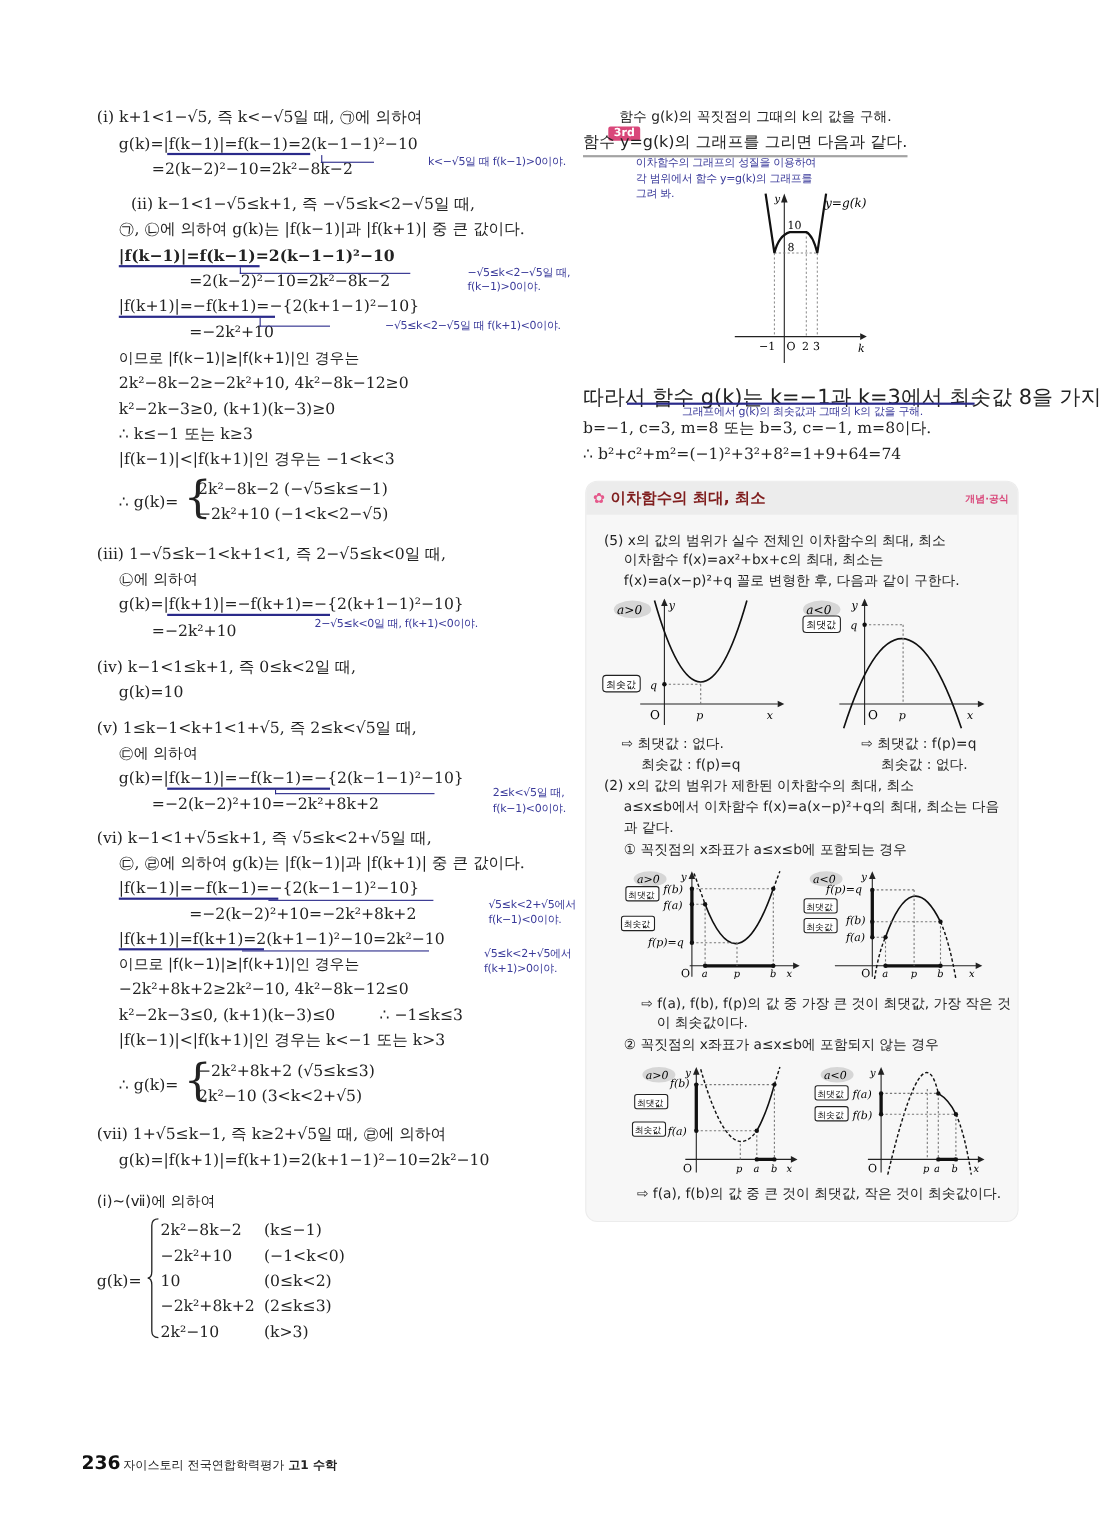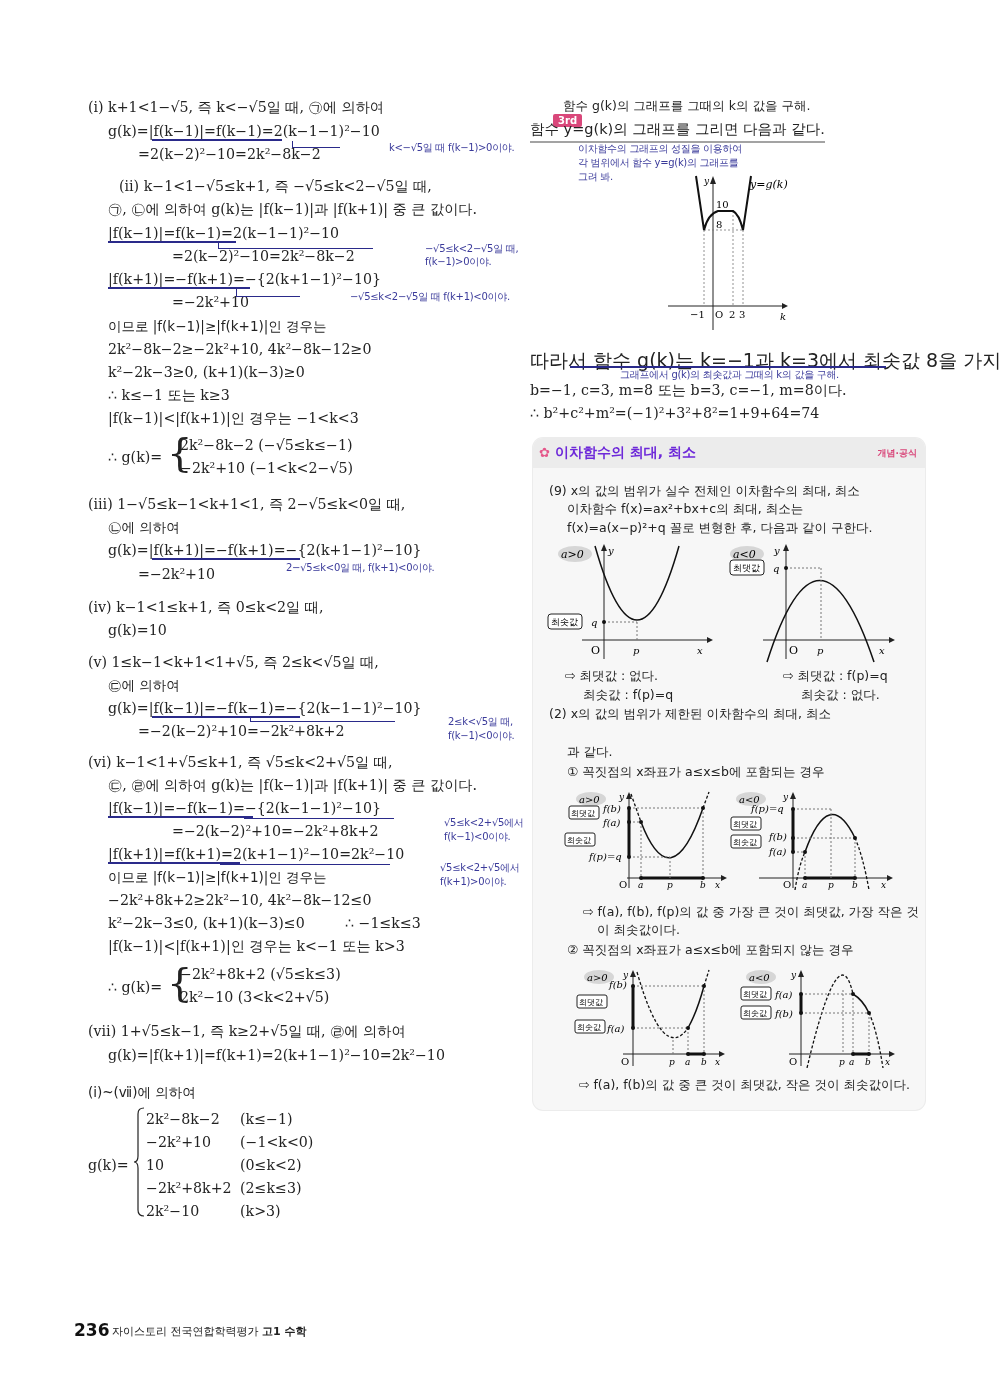--- a/index.html
+++ b/index.html
@@ -5,21 +5,21 @@
   html,body{margin:0;padding:0;background:#fff;}
   body{width:1000px;height:1394px;position:relative;overflow:hidden;font-family:"DejaVu Serif","Liberation Serif",serif;color:#222;}
   .abs{position:absolute;white-space:nowrap;}
   .line{font-size:14.2px;line-height:18px;}
   .kr{font-family:"DejaVu Sans","Liberation Sans",sans-serif;}
   .note{font-family:"DejaVu Sans","Liberation Sans",sans-serif;color:#3a3a9a;font-size:10px;line-height:12px;letter-spacing:-0.3px;padding-left:48px;}
   .blue-line{position:absolute;background:#2a2a8a;}
   .badge{background:#d9477a;color:#fff;font-family:"DejaVu Sans","Liberation Sans",sans-serif;font-weight:bold;font-size:10px;padding:1px 5px;border-radius:2px;}
   .box{position:absolute;left:533px;top:438px;width:392px;height:672px;background:#f7f7f7;border-radius:10px;box-shadow:0 0 0 1px #ececec;}
   .box-head{position:absolute;left:0;top:0;width:392px;height:30px;background:#ececec;border-radius:10px 10px 0 0;}
-  .box-title{position:absolute;left:22px;top:6px;font-family:"DejaVu Sans","Liberation Sans",sans-serif;font-weight:bold;font-size:14px;color:#6d28d9;}
+  .box-title{position:absolute;left:22px;top:6px;font-family:"DejaVu Sans","Liberation Sans",sans-serif;font-weight:bold;font-size:14px;color:#7f1d1d;}
   .box-tag{position:absolute;right:8px;top:9px;font-family:"DejaVu Sans","Liberation Sans",sans-serif;font-size:9px;color:#d9477a;font-weight:bold;}
   .flower{position:absolute;left:6px;top:7px;color:#e5578a;font-size:13px;}
   .bx{font-size:12.5px;line-height:17px;}
   .footer-num{position:absolute;left:74px;top:1320px;font-family:"DejaVu Sans","Liberation Sans",sans-serif;font-weight:bold;font-size:17px;color:#111;}
   .footer-txt{position:absolute;left:112px;top:1324px;font-family:"DejaVu Sans","Liberation Sans",sans-serif;font-size:11px;color:#222;}
   .footer-txt b{font-weight:bold;}
   svg text{font-family:"DejaVu Serif","Liberation Serif",serif;}
   .brace{font-size:40px;line-height:40px;font-family:"DejaVu Serif",serif;}
   .lbl{font-family:"DejaVu Sans","Liberation Sans",sans-serif;}
 </style>
@@ -31,21 +31,21 @@
   <div class="abs line" style="left:88px;top:98px;">(ⅰ) k+1&lt;1−√5, 즉 k&lt;−√5일 때, ㉠에 의하여</div>
   <div class="abs line" style="left:108px;top:122px;">g(k)=|f(k−1)|=f(k−1)=2(k−1−1)²−10</div>
   <div class="blue-line" style="left:152px;top:139px;width:130px;height:2px;"></div>
   <div class="abs line" style="left:138px;top:145px;">=2(k−2)²−10=2k²−8k−2</div>
   <div class="blue-line" style="left:292px;top:141px;width:1px;height:7px;"></div>
   <div class="blue-line" style="left:292px;top:147px;width:48px;height:1px;"></div>
   <div class="abs note" style="left:341px;top:142px;">k&lt;−√5일 때 f(k−1)&gt;0이야.</div>
 
   <div class="abs line" style="left:88px;top:177px;margin-left:31px;">(ⅱ) k−1&lt;1−√5≤k+1, 즉 −√5≤k&lt;2−√5일 때,</div>
   <div class="abs line" style="left:108px;top:200px;">㉠, ㉡에 의하여 g(k)는 |f(k−1)|과 |f(k+1)| 중 큰 값이다.</div>
-  <div class="abs line" style="left:108px;top:224px;">|f(k−1)|=f(k−1)=2(k−1−1)²−10</div>
+  <div class="abs line" style="left:108px;top:224px;font-weight:bold;">|f(k−1)|=f(k−1)=2(k−1−1)²−10</div>
   <div class="blue-line" style="left:108px;top:241px;width:128px;height:2px;"></div>
   <div class="abs line" style="left:172px;top:247px;">=2(k−2)²−10=2k²−8k−2</div>
   <div class="blue-line" style="left:218px;top:243px;width:1px;height:6px;"></div>
   <div class="blue-line" style="left:218px;top:248px;width:155px;height:1px;"></div>
   <div class="abs note" style="left:377px;top:243px;">−√5≤k&lt;2−√5일 때,</div>
   <div class="abs note" style="left:377px;top:256px;">f(k−1)&gt;0이야.</div>
   <div class="abs line" style="left:108px;top:270px;">|f(k+1)|=−f(k+1)=−{2(k+1−1)²−10}</div>
   <div class="blue-line" style="left:108px;top:287px;width:142px;height:2px;"></div>
   <div class="abs line" style="left:172px;top:293px;">=−2k²+10</div>
   <div class="blue-line" style="left:236px;top:289px;width:1px;height:8px;"></div>
@@ -121,21 +121,21 @@
   <div class="abs line" style="left:146px;top:1179px;">−2k²+8k+2</div>
   <div class="abs line" style="left:240px;top:1179px;">(2≤k≤3)</div>
   <div class="abs line" style="left:146px;top:1202px;">2k²−10</div>
   <div class="abs line" style="left:240px;top:1202px;">(k&gt;3)</div>
 </div>
 
 <div>
   <div class="abs" style="left:529px;top:109px;padding-left:24px;">
     <span class="badge">3rd</span>
   </div>
-  <div class="abs kr" style="left:563px;top:98px;font-size:12.5px;">함수 g(k)의 그래프를 그때의 k의 값을 구해.</div>
+  <div class="abs kr" style="left:563px;top:98px;font-size:12.5px;">함수 g(k)의 꼭짓점의 그때의 k의 값을 구해.</div>
   <div class="abs kr" style="left:530px;top:120px;font-size:14.5px;padding-bottom:2px;border-bottom:2px solid #a3a3a3;">함수 y=g(k)의 그래프를 그리면 다음과 같다.</div>
   <div class="abs note" style="left:530px;top:143px;">이차함수의 그래프의 성질을 이용하여</div>
   <div class="abs note" style="left:530px;top:157px;">각 범위에서 함수 y=g(k)의 그래프를</div>
   <div class="abs note" style="left:530px;top:171px;">그려 봐.</div>
 
   <svg class="abs" style="left:660px;top:170px;" width="140" height="160">
     <line x1="8" y1="136" x2="122" y2="136" stroke="#222" stroke-width="1"></line>
     <polygon points="122,133 128,136 122,139" fill="#222"></polygon>
     <line x1="53" y1="160" x2="53" y2="10" stroke="#222" stroke-width="1"></line>
     <polygon points="50,14 53,6 56,14" fill="#222"></polygon>
@@ -164,21 +164,21 @@
   <div class="abs line" style="left:530px;top:404px;">∴ b²+c²+m²=(−1)²+3²+8²=1+9+64=74</div>
 </div>
 
 <div class="box">
   <div class="box-head">
     <span class="flower">✿</span>
     <span class="box-title">이차함수의 최대, 최소</span>
     <span class="box-tag">개념·공식</span>
   </div>
 
-  <div class="abs bx kr" style="left:16px;top:44px;">(9) x의 값의 범위가 실수 전체인 이차함수의 최대, 최소</div>
+  <div class="abs bx kr" style="left:16px;top:44px;">(5) x의 값의 범위가 실수 전체인 이차함수의 최대, 최소</div>
   <div class="abs bx kr" style="left:34px;top:62px;">이차함수 f(x)=ax²+bx+c의 최대, 최소는</div>
   <div class="abs bx kr" style="left:34px;top:81px;">f(x)=a(x−p)²+q 꼴로 변형한 후, 다음과 같이 구한다.</div>
 
   <svg class="abs" style="left:14px;top:106px;" width="170" height="120">
     <ellipse cx="28" cy="10" rx="17" ry="8" fill="#d6d6d6"></ellipse>
     <text x="14" y="14" font-size="11" font-style="italic">a&gt;0</text>
     <line x1="35" y1="96" x2="160" y2="96" stroke="#222"></line>
     <polygon points="160,93 166,96 160,99" fill="#222"></polygon>
     <line x1="57" y1="115" x2="57" y2="2" stroke="#222"></line>
     <polygon points="54,7 57,0 60,7" fill="#222"></polygon>
@@ -213,20 +213,21 @@
     <text x="4" y="27" font-size="9" style="font-family:'DejaVu Sans',sans-serif;">최댓값</text>
     <text x="44" y="28" font-size="10" font-style="italic">q</text>
     <text x="60" y="110" font-size="11">O</text>
     <text x="88" y="110" font-size="10" font-style="italic">p</text>
     <text x="150" y="110" font-size="10" font-style="italic">x</text>
   </svg>
   <div class="abs bx kr" style="left:250px;top:229px;">⇨ 최댓값 : f(p)=q</div>
   <div class="abs bx kr" style="left:268px;top:248px;">최솟값 : 없다.</div>
 
   <div class="abs bx kr" style="left:16px;top:267px;">(2) x의 값의 범위가 제한된 이차함수의 최대, 최소</div>
+  <div class="abs bx kr" style="left:34px;top:286px;">a≤x≤b에서 이차함수 f(x)=a(x−p)²+q의 최대, 최소는 다음</div>
   <div class="abs bx kr" style="left:34px;top:305px;">과 같다.</div>
   <div class="abs bx kr" style="left:34px;top:325px;">① 꼭짓점의 x좌표가 a≤x≤b에 포함되는 경우</div>
 
   <svg class="abs" style="left:30px;top:352px;" width="170" height="100">
     <ellipse cx="28" cy="9" rx="15" ry="7" fill="#d6d6d6"></ellipse>
     <text x="16" y="13" font-size="10" font-style="italic">a&gt;0</text>
     <line x1="64" y1="88" x2="160" y2="88" stroke="#222"></line>
     <polygon points="158,85 164,88 158,91" fill="#222"></polygon>
     <line x1="66" y1="98" x2="66" y2="4" stroke="#222"></line>
     <polygon points="63,9 66,2 69,9" fill="#222"></polygon>

